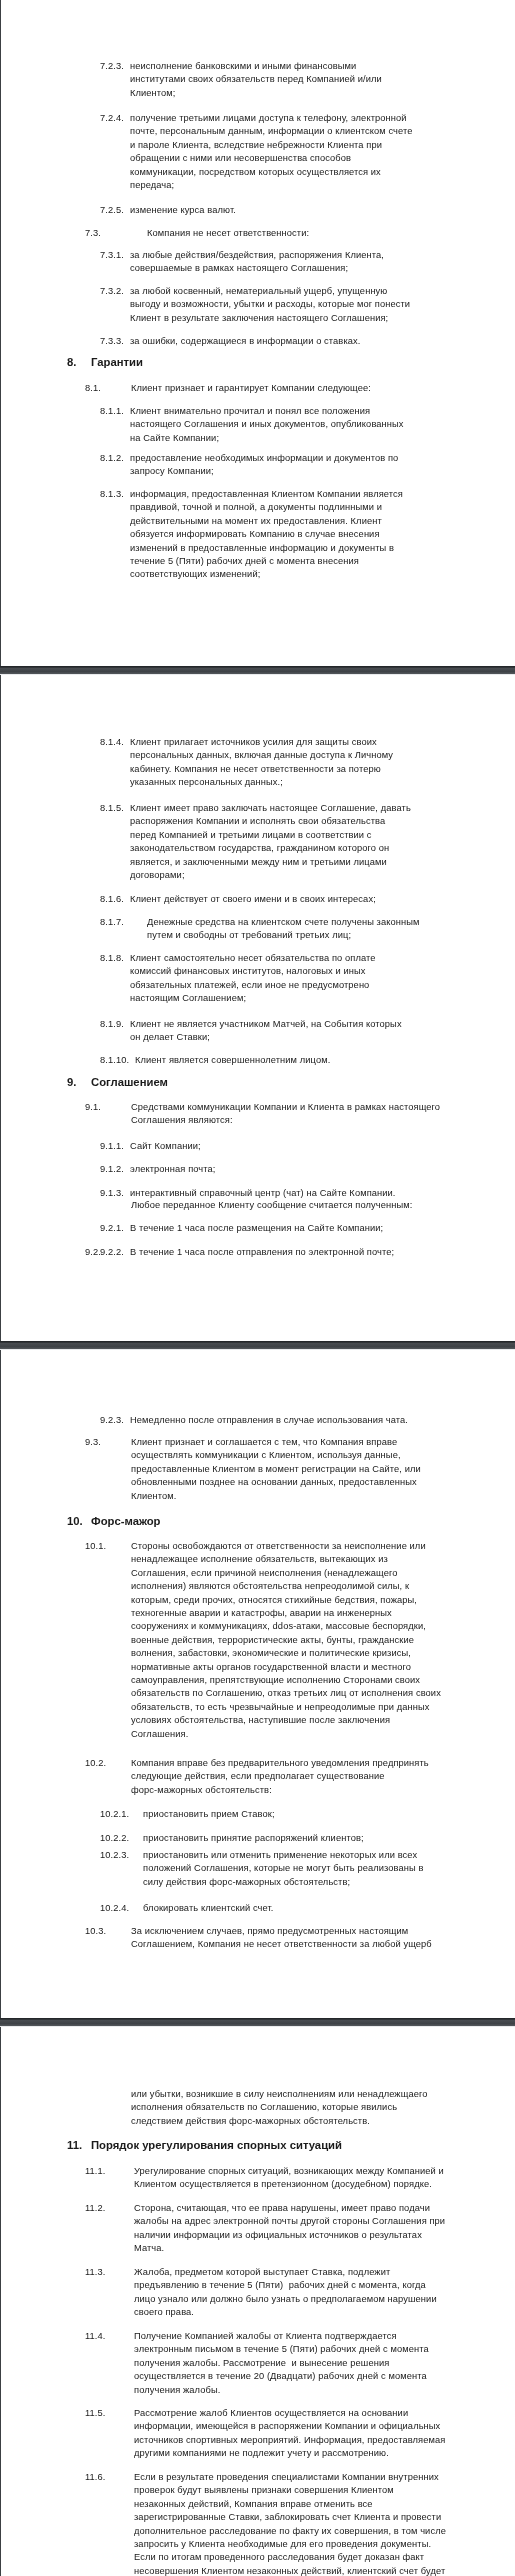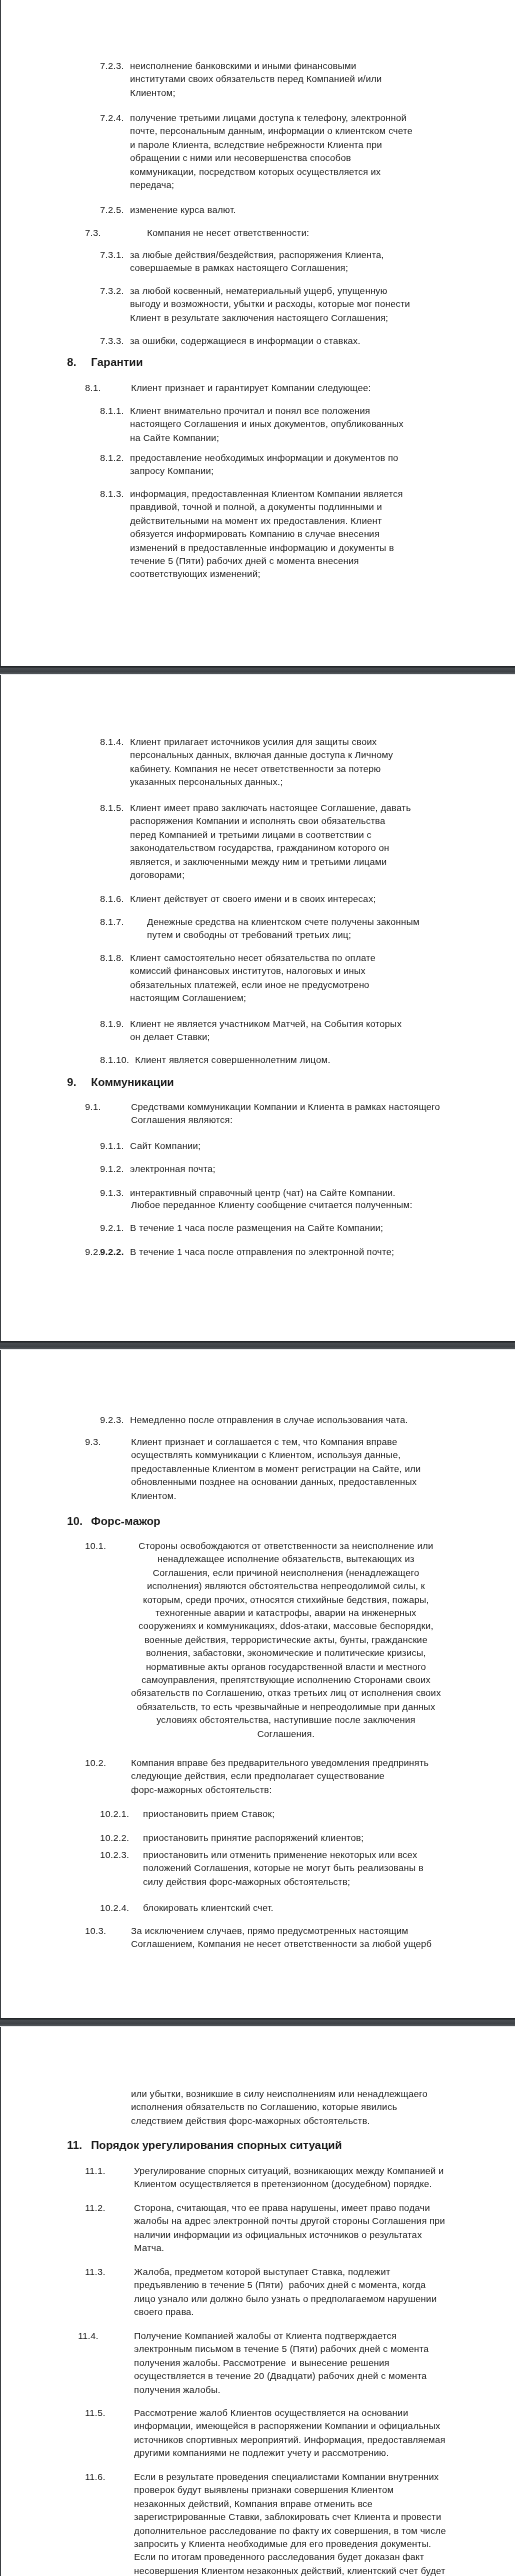--- a/index.html
+++ b/index.html
@@ -169,21 +169,21 @@
       <span class="num" style="left: 100px;">8.1.9.</span>
       <div class="txt" style="left: 130px;">Клиент не является участником Матчей, на События которых
 он делает Ставки;</div>
     </div>
     <div class="block item" style="top: 1054px;">
       <span class="num" style="left: 100px;">8.1.10.</span>
       <div class="txt" style="left: 135px;">Клиент является совершеннолетним лицом.</div>
     </div>
     <div class="block heading" style="top: 1075px;">
       <span class="num" style="left: 67px;">9.</span>
-      <div class="txt" style="left: 91px;">Коммуникации</div>
+      <div class="txt" style="left: 91px;">Соглашением</div>
     </div>
     <div class="block item" style="top: 1101px;">
       <span class="num" style="left: 85px;">9.1.</span>
       <div class="txt" style="left: 131px;">Средствами коммуникации Компании и Клиента в рамках настоящего
 Соглашения являются:</div>
     </div>
     <div class="block item" style="top: 1140px;">
       <span class="num" style="left: 100px;">9.1.1.</span>
       <div class="txt" style="left: 130px;">Сайт Компании;</div>
     </div>
@@ -197,42 +197,42 @@
     </div>
     <div class="block item" style="top: 1199px;">
       <span class="num" style="left: 85px; margin-top: 47px;">9.2.</span>
       <div class="txt" style="left: 131px;">Любое переданное Клиенту сообщение считается полученным:</div>
     </div>
     <div class="block item" style="top: 1222px;">
       <span class="num" style="left: 100px;">9.2.1.</span>
       <div class="txt" style="left: 130px;">В течение 1 часа после размещения на Сайте Компании;</div>
     </div>
     <div class="block item" style="top: 1246px;">
-      <span class="num" style="left: 100px; font-weight: bold;">9.2.2.</span>
+      <span class="num" style="left: 100px;">9.2.2.</span>
       <div class="txt" style="left: 130px;">В течение 1 часа после отправления по электронной почте;</div>
     </div>
     <div class="block item" style="top: 1414px;">
       <span class="num" style="left: 100px;">9.2.3.</span>
       <div class="txt" style="left: 130px;">Немедленно после отправления в случае использования чата.</div>
     </div>
     <div class="block item" style="top: 1436px;">
       <span class="num" style="left: 85px;">9.3.</span>
       <div class="txt" style="left: 131px;">Клиент признает и соглашается с тем, что Компания вправе
 осуществлять коммуникации с Клиентом, используя данные,
 предоставленные Клиентом в момент регистрации на Сайте, или
 обновленными позднее на основании данных, предоставленных
 Клиентом.</div>
     </div>
     <div class="block heading" style="top: 1514px;">
       <span class="num" style="left: 67px;">10.</span>
       <div class="txt" style="left: 91px;">Форс-мажор</div>
     </div>
     <div class="block item" style="top: 1540px;">
       <span class="num" style="left: 85px;">10.1.</span>
-      <div class="txt" style="left: 131px; text-align: center;">Стороны освобождаются от ответственности за неисполнение или
+      <div class="txt" style="left: 131px;">Стороны освобождаются от ответственности за неисполнение или
 ненадлежащее исполнение обязательств, вытекающих из
 Соглашения, если причиной неисполнения (ненадлежащего
 исполнения) являются обстоятельства непреодолимой силы, к
 которым, среди прочих, относятся стихийные бедствия, пожары,
 техногенные аварии и катастрофы, аварии на инженерных
 сооружениях и коммуникациях, ddos-атаки, массовые беспорядки,
 военные действия, террористические акты, бунты, гражданские
 волнения, забастовки, экономические и политические кризисы,
 нормативные акты органов государственной власти и местного
 самоуправления, препятствующие исполнению Сторонами своих
@@ -292,21 +292,21 @@
 Матча.</div>
     </div>
     <div class="block item" style="top: 2266px;">
       <span class="num" style="left: 85px;">11.3.</span>
       <div class="txt" style="left: 134px;">Жалоба, предметом которой выступает Ставка, подлежит
 предъявлению в течение 5 (Пяти)  рабочих дней с момента, когда
 лицо узнало или должно было узнать о предполагаемом нарушении
 своего права.</div>
     </div>
     <div class="block item" style="top: 2330px;">
-      <span class="num" style="left: 78px;">11.4.</span>
+      <span class="num" style="left: 85px;">11.4.</span>
       <div class="txt" style="left: 134px;">Получение Компанией жалобы от Клиента подтверждается
 электронным письмом в течение 5 (Пяти) рабочих дней с момента
 получения жалобы. Рассмотрение  и вынесение решения
 осуществляется в течение 20 (Двадцати) рабочих дней с момента
 получения жалобы.</div>
     </div>
     <div class="block item" style="top: 2407px;">
       <span class="num" style="left: 85px;">11.5.</span>
       <div class="txt" style="left: 134px;">Рассмотрение жалоб Клиентов осуществляется на основании
 информации, имеющейся в распоряжении Компании и официальных

